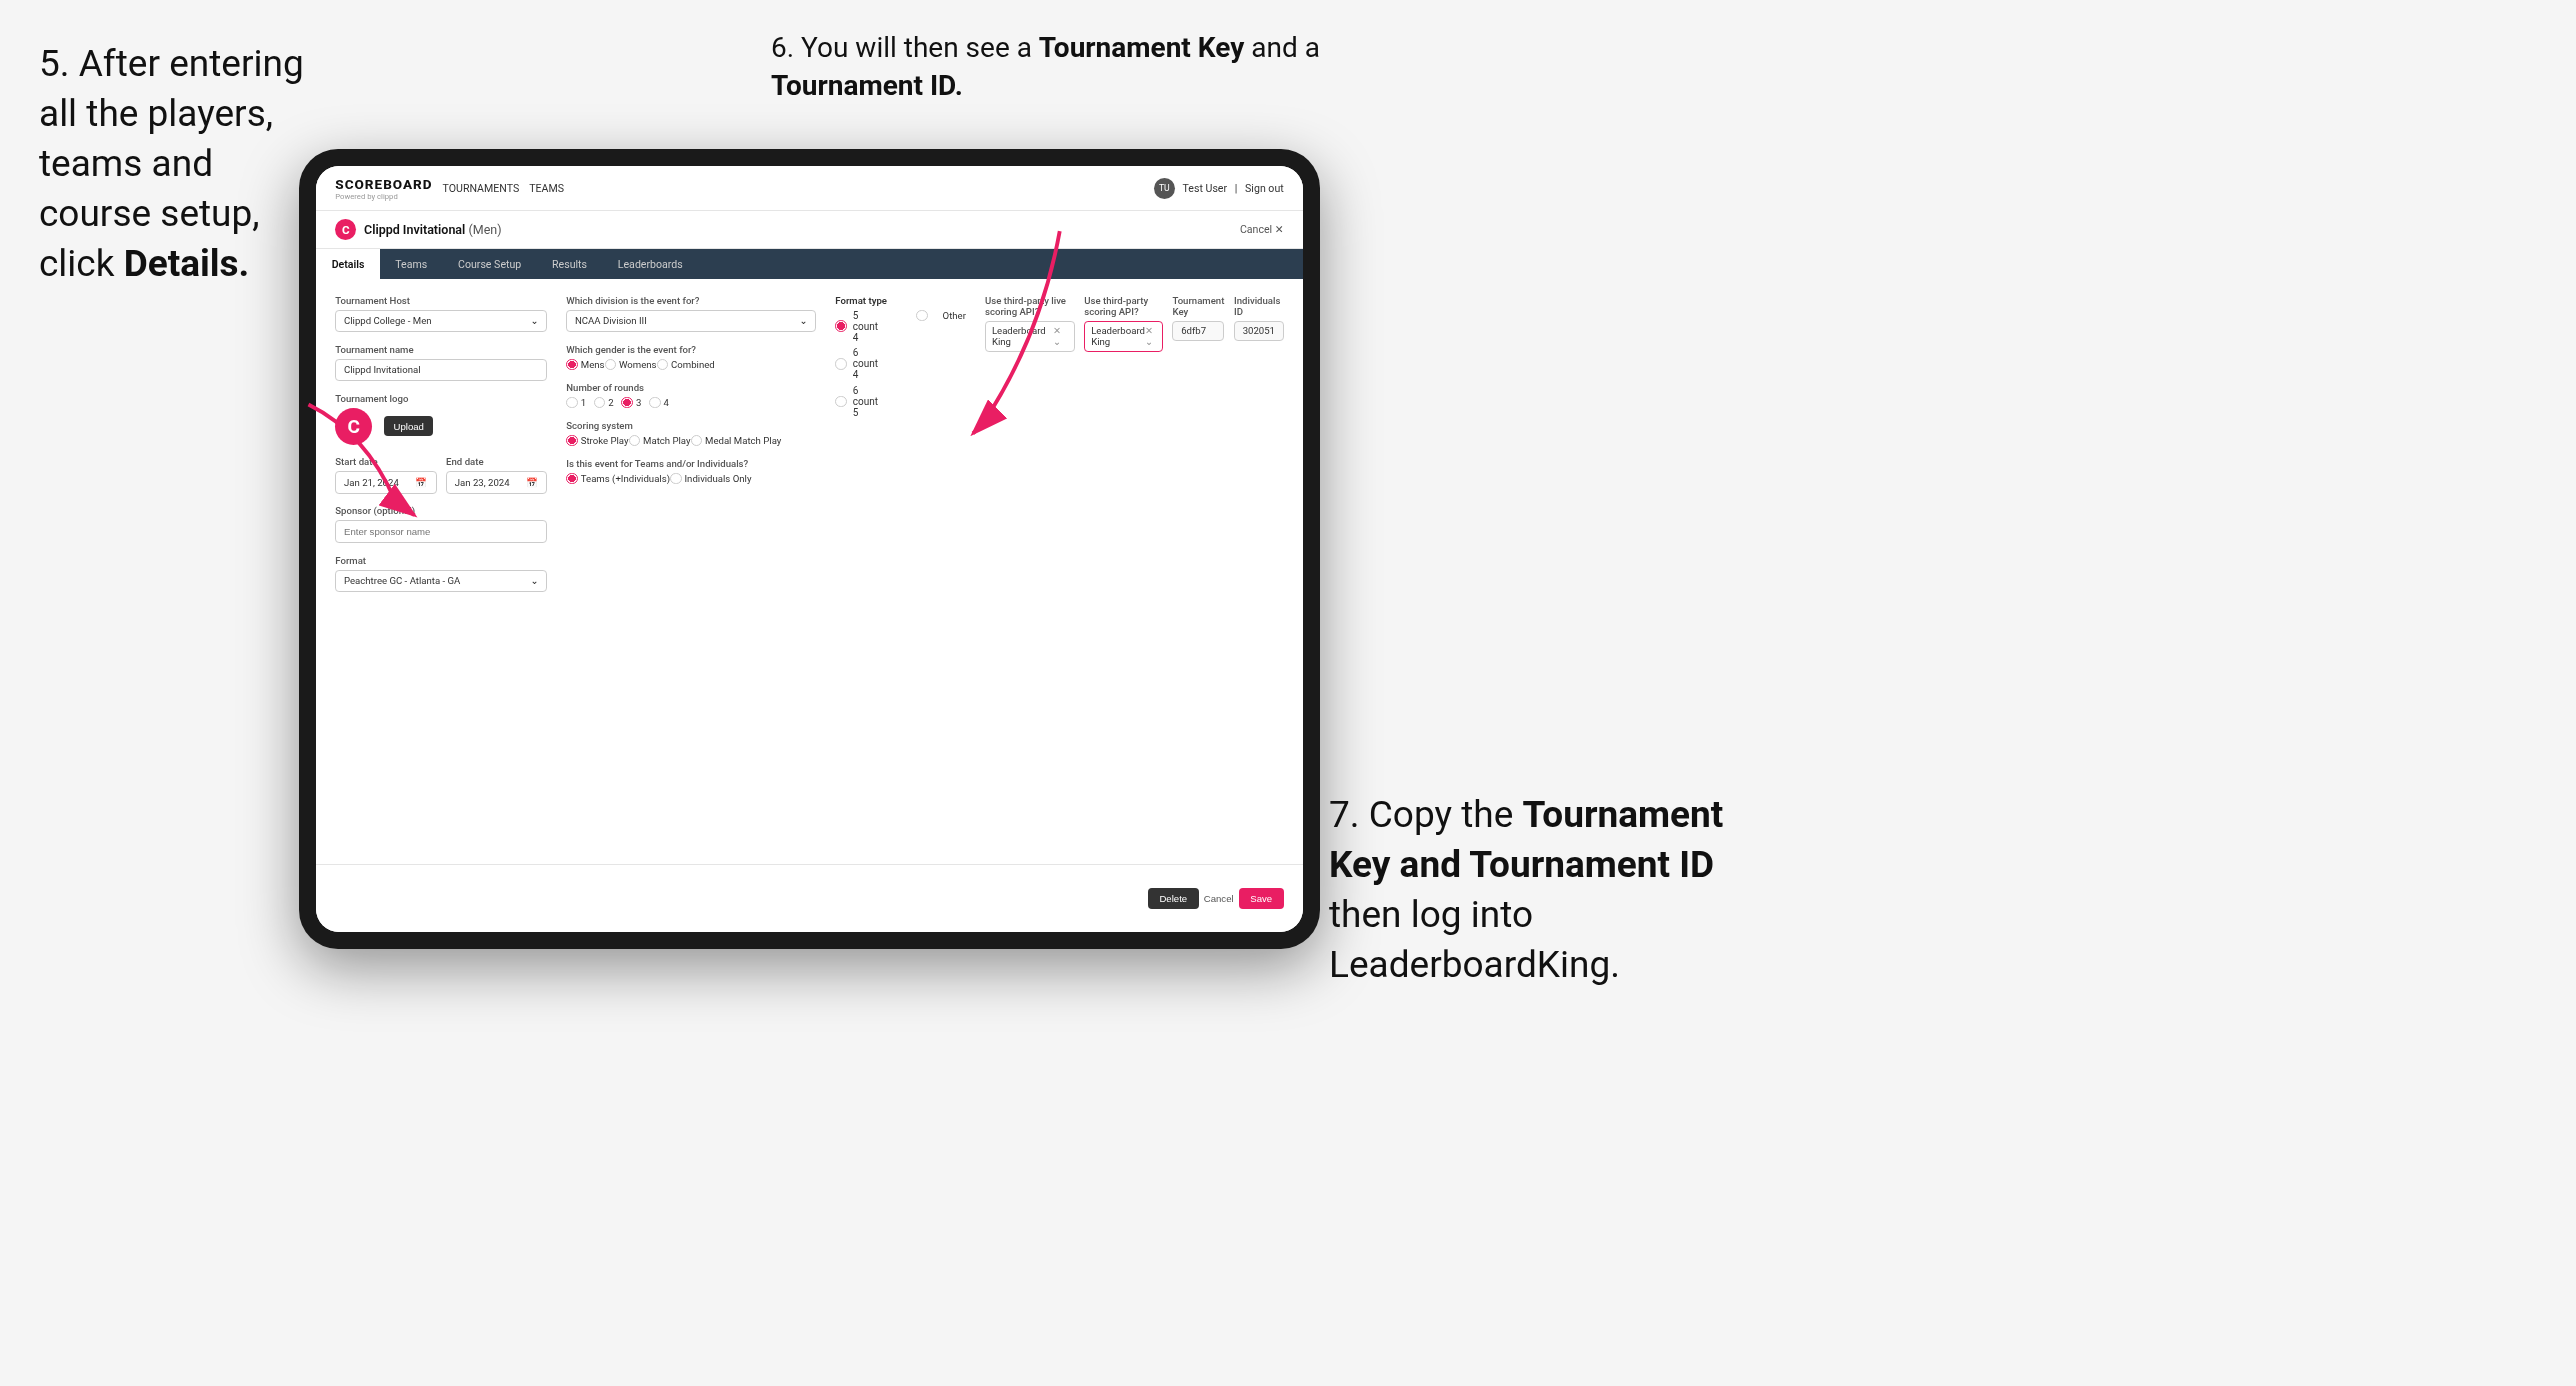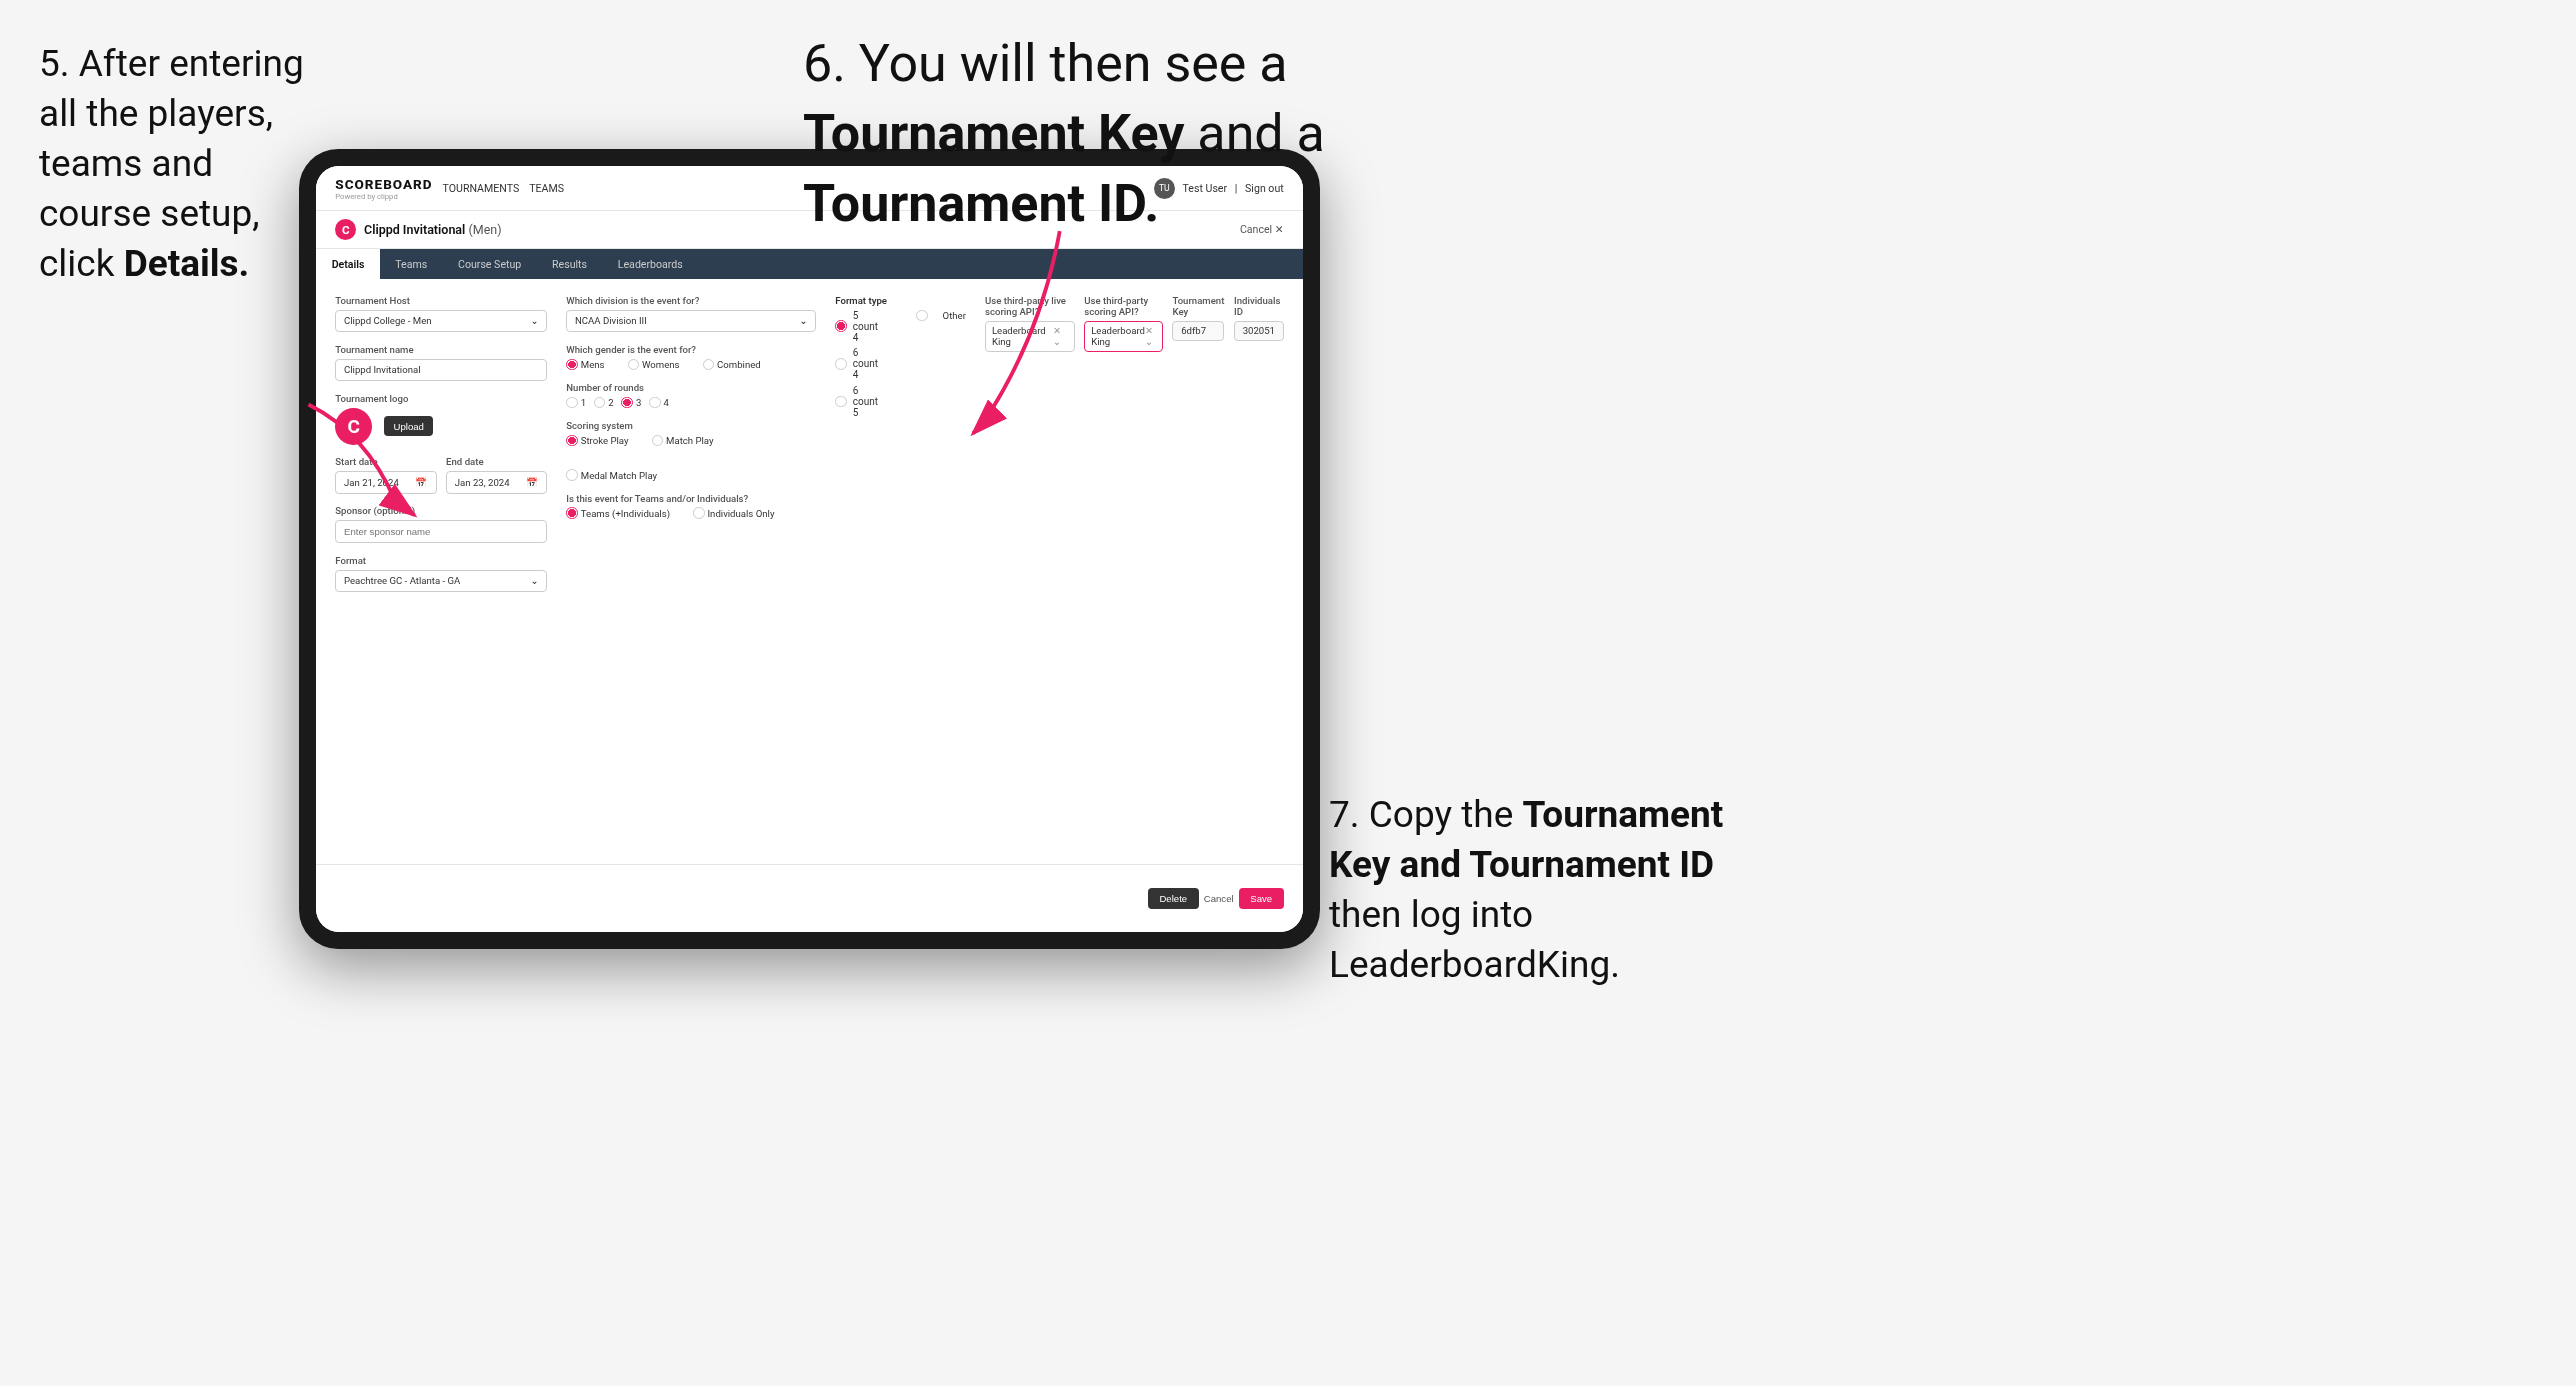--- a/index.html
+++ b/index.html
@@ -24,22 +24,21 @@
     .annotation-left {
       top: 39px;
       left: 39px;
       width: 270px;
     }
 
     .annotation-top-right {
       top: 29px;
       left: 771px;
       width: 559px;
-      font-size: 52px;
-      margin-left: 32px;
+      font-size: 28px;
     }
 
     .annotation-bottom-right {
       top: 790px;
       left: 1329px;
       width: 405px;
       font-size: 37px;
     }
 
     
@@ -304,21 +303,21 @@
       border-radius: 3.9px;
       padding: 4.8px 7.7px;
       font-size: 9.6px;
       color: #aaa;
     }
 
     
     .radio-row {
       display: flex;
       align-items: flex-end;
-      gap: 23px;
+      gap: 0;
       flex-wrap: wrap;
     }
 
     .radio-item {
       display: flex;
       align-items: center;
       gap: 2.9px;
       font-size: 9.6px;
       color: #333;
     }

